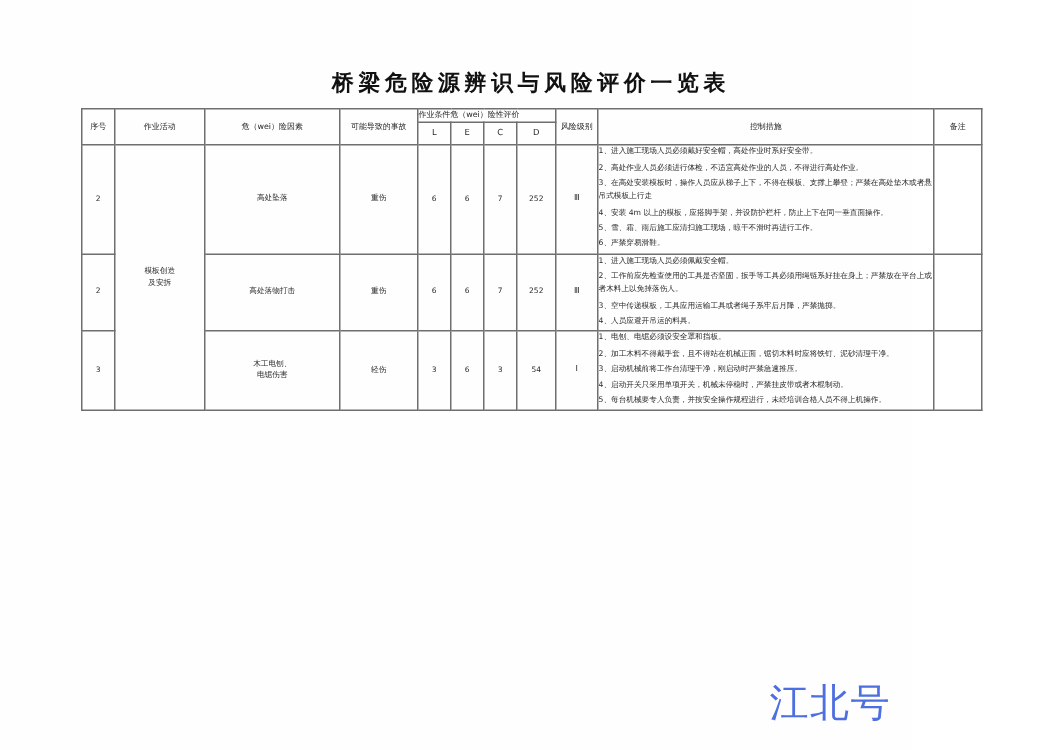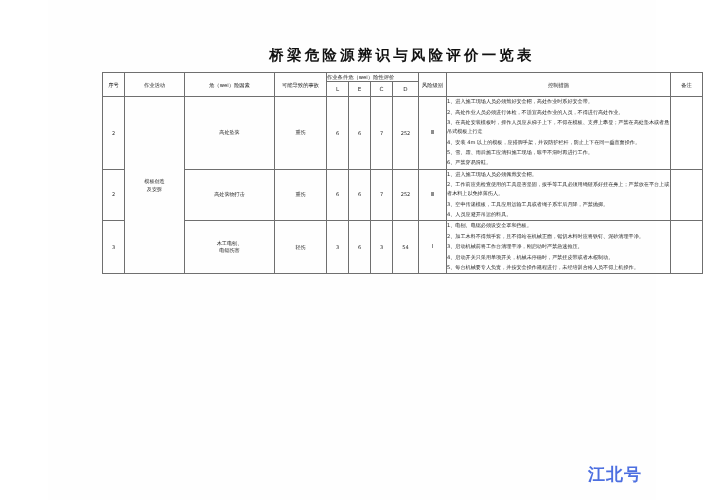--- a/index.html
+++ b/index.html
@@ -15,21 +15,20 @@
     font-family: "DejaVu Sans", "Liberation Sans", sans-serif;
     color: #1a1a1a;
   }
 
   .page {
     position: absolute;
     left: 0; top: 0;
     width: 608px;
     height: 500px;
     background: #fefefe;
-    margin-left: 48px;
   }
 
   .doc-title {
     position: absolute;
     left: 0;
     top: 46px;
     width: 708px;
     text-align: center;
     font-size: 14.5px;
     font-weight: bold;
@@ -109,22 +108,22 @@
   td.c-measures p {
     margin: 0 0 1.5px 0;
     text-indent: 0;
   }
   td.c-remark { }
 
   .watermark {
     position: absolute;
     right: 14px;
     bottom: 14px;
-    font-size: 17px;
-    font-weight: bold;
+    font-size: 26px;
+    font-weight: normal;
     color: #4d6fe0;
     letter-spacing: 1px;
     font-family: "DejaVu Sans", "Liberation Sans", sans-serif;
   }
 </style>
 </head>
 <body>
 
 <div class="page">
 

